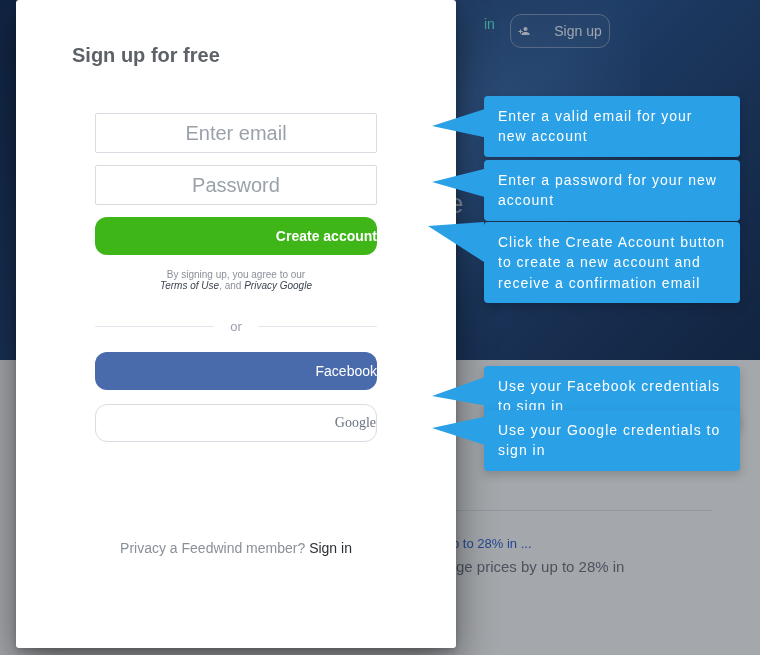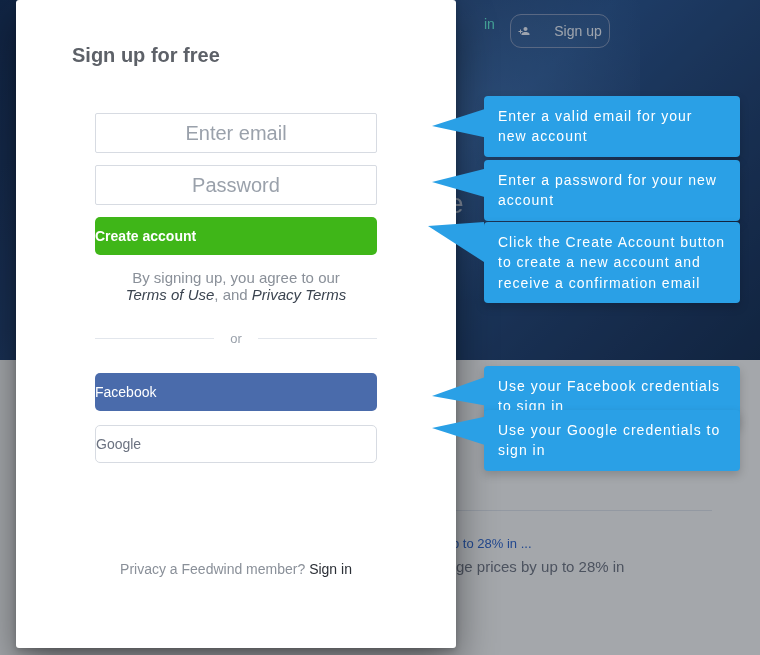--- a/index.html
+++ b/index.html
@@ -39,30 +39,30 @@
     box-shadow: 0 18px 40px rgba(0,0,0,0.45), 0 2px 6px rgba(0,0,0,0.2); }
   .modal-inner { padding: 44px 56px 0 56px; }
   .title { text-align:left; color:#5d6168; font-size:20px; font-weight:700; margin-bottom:46px; }
 
   .field { width:282px; height:40px; margin: 0 auto 12px auto;
     border:1px solid #d7dbe2; border-radius:2px; background:#fff;
     display:flex; align-items:center; padding:0 10px; color:#9aa1ab; font-size:14px; }
   .field input { border:none; outline:none; width:100%; font-size:20px; color:#333; background:transparent;text-align:center; }
   .field input::placeholder { color:#9aa1ab; }
 
-  .btn { width:282px; height:38px; margin: 4px auto 14px auto; border-radius:5px;
-    display:flex; align-items:center; justify-content:flex-start; font-size:14px; font-weight:600; cursor:pointer; }
+  .btn { width:282px; height:38px; margin: 4px auto 14px auto; border-radius:12px;
+    display:flex; align-items:center; justify-content:flex-end; font-size:14px; font-weight:600; cursor:pointer; }
   .btn-green { background:#3fb618; color:#fff; }
   .btn-fb { background:#4a6bab; color:#fff; font-weight:400; }
-  .btn-google { background:#fff; color:#6b7280; border:1px solid #d7dbe2; font-weight:500; }
+  .btn-google { background:#fff; color:#6b7280; border:1px solid #d7dbe2; font-weight:500;font-family:Liberation Serif, serif; }
 
-  .agree { text-align:center; color:#8a9099; font-size:15px; margin-top:0; }
+  .agree { text-align:center; color:#8a9099; font-size:10px; margin-top:0; }
   .agree a { color:#3b4450; text-decoration:none;font-style:italic; }
 
-  .or-wrap { display:flex; align-items:center; justify-content:center; gap:16px; margin:28px auto 27px auto; width:282px; }
+  .or-wrap { display:flex; align-items:center; justify-content:center; gap:16px; margin:28px auto 18px auto; width:282px; }
   .or-line { flex:1; height:1px; background:#e2e6ec; }
   .or-text { color:#9aa1ab; font-size:13px; }
 
   .footer-line { text-align:center; color:#8a9099; font-size:14px; margin-top:98px; }
   .footer-line a { color:#2b2f36; text-decoration:none;margin-top:21px; }
 
   
   .callout { position:absolute; background:#2aa0e6; color:#fff; border-radius:4px;
     padding:10px 14px; font-size:14px; line-height:1.45; letter-spacing:1px;
     box-shadow: 0 4px 10px rgba(0,0,0,0.18); width:256px; }
@@ -114,21 +114,21 @@
       <div class="field">
         <input type="password" placeholder="Password" style="">
       </div>
 
       <div class="btn btn-green">
         <span>Create account</span>
       </div>
 
       <div class="agree">
         <span>By signing up, you agree to our</span><br>
-        <a href="#">Terms of Use</a><span>, and </span><a href="#">Privacy Terms</a>
+        <a href="#">Terms of Use</a><span>, and </span><a href="#">Privacy Google</a>
       </div>
 
       <div class="or-wrap">
         <div class="or-line"></div>
         <div class="or-text">or</div>
         <div class="or-line"></div>
       </div>
 
       <div class="btn btn-fb">
         <span>Facebook</span>

